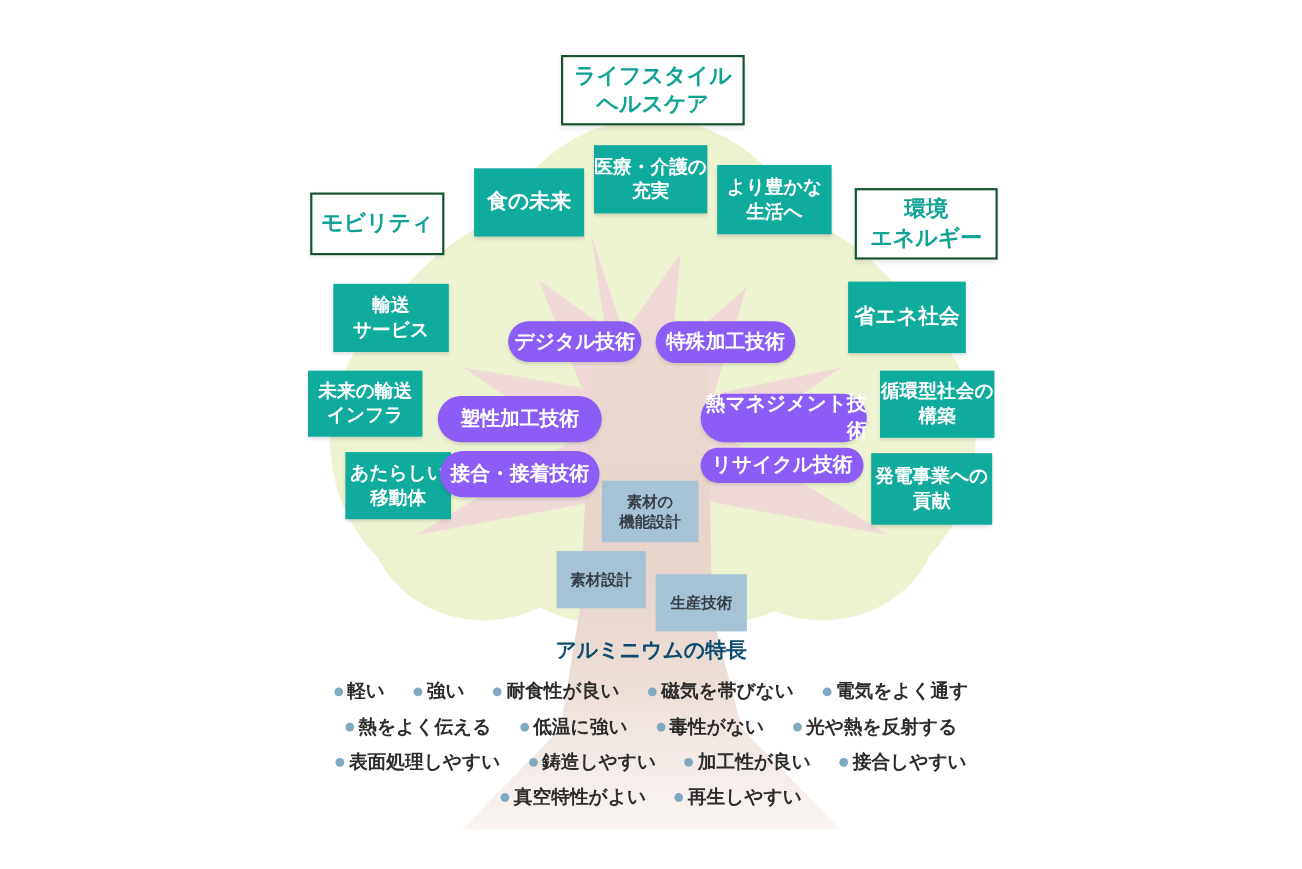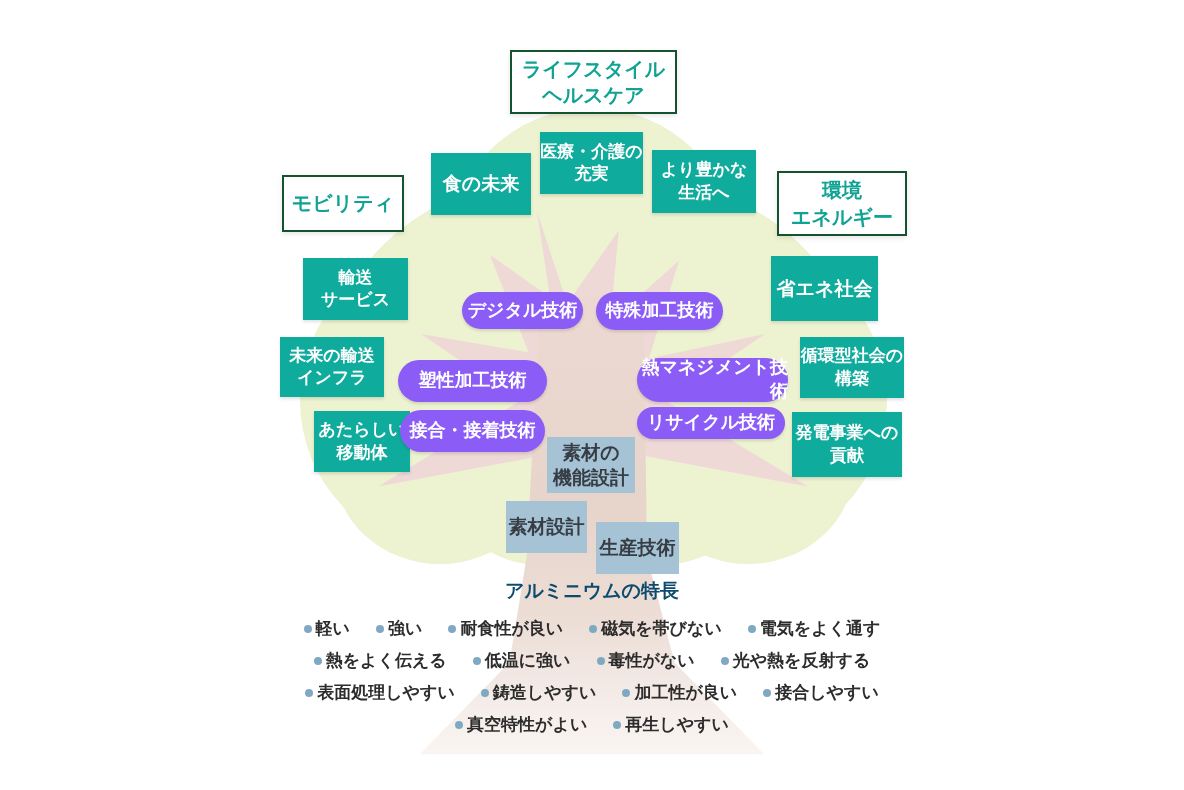--- a/index.html
+++ b/index.html
@@ -36,21 +36,21 @@
     background:#0fab9c;color:#ffffff;font-size:17px;
     box-shadow:0 2px 3px rgba(0,0,0,.12);
   }
   .app.big{font-size:19px;}
   .tech{
     background:#8b5cf6;color:#ffffff;font-size:18px;border-radius:22px;
     box-shadow:0 2px 3px rgba(0,0,0,.12);
     text-align:right;
   }
   .core{
-    background:#a6c3d6;color:#373d44;font-size:19px;
+    background:#a6c3d6;color:#373d44;font-size:14px;
   }
   
   .features{
     position:absolute;left:252px;top:578px;width:680px;z-index:5;
     display:flex;flex-direction:column;align-items:center;
   }
   .features-title{
     font-size:19px;font-weight:bold;color:#0c4a6e;margin-bottom:13px;
   }
   .frow{

